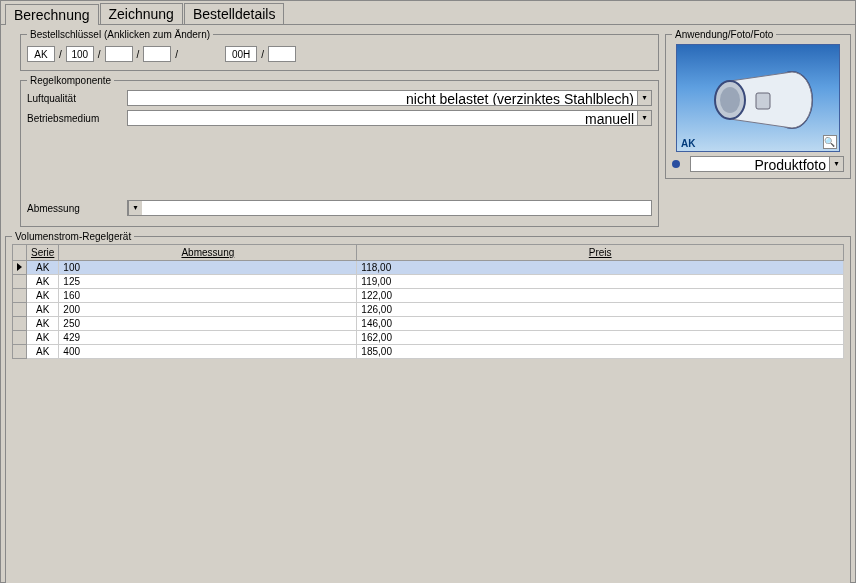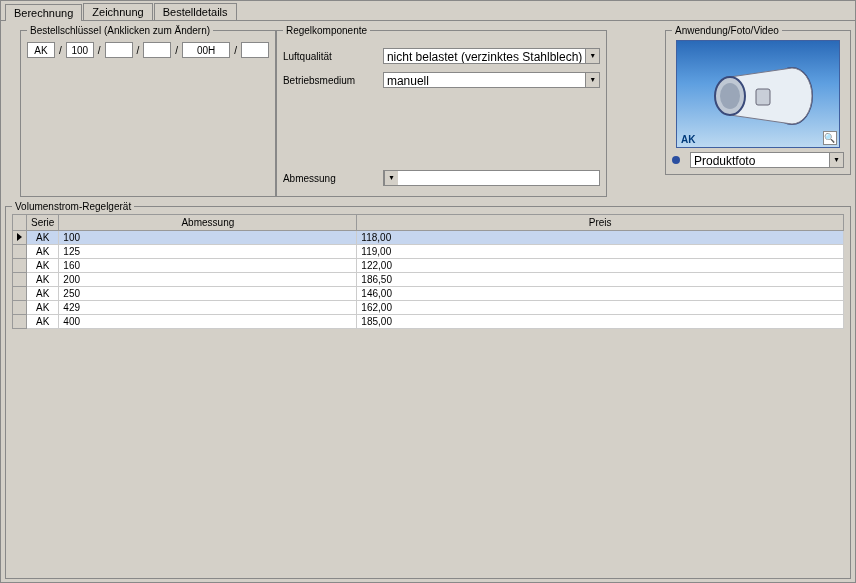--- a/index.html
+++ b/index.html
@@ -21,21 +21,21 @@
     display: flex;
     padding: 2px 4px 0 4px;
   }
   .tab {
     padding: 2px 8px;
     border: 1px solid #888;
     border-bottom: none;
     background: #d4d0c8;
     margin-right: 1px;
     cursor: pointer;
-    font-size: 11px;
+    font-size: 14px;
   }
   .tab.active {
     background: #d4d0c8;
     position: relative;
     top: 1px;
   }
   .content {
     border-top: 1px solid #888;
     padding: 4px;
     height: calc(100% - 18px);
@@ -50,66 +50,66 @@
     font-size: 10px;
     padding: 0 3px;
   }
   .topcols {
     display: flex;
     gap: 6px;
   }
   .leftcol {
     flex: 1;
     display: flex;
-    flex-direction: row;
+    flex-direction: column;
     padding-left: 15px;
   }
   .rightcol {
     width: 186px;
   }
   .order-key-row {
     display: flex;
     align-items: center;
     gap: 4px;
     padding: 2px 0;
   }
   .key-input {
     width: 28px;
     height: 16px;
     font-size: 10px;
     text-align: center;
     border: 1px solid #888;
     background: #fff;
   }
-  .key-input.wide { width: 48px; }
+  .key-input.wide { width: 32px; margin-left: 43px; }
   .slash { font-size: 10px; }
   .form-row {
     display: flex;
     align-items: center;
     margin-bottom: 4px;
-    margin-top: 8px;
   }
   .form-label {
     width: 100px;
     font-size: 10px;
   }
   .combo {
     flex: 1;
     display: flex;
     border: 1px solid #888;
     background: #fff;
     height: 16px;
   }
   .combo-text {
     flex: 1;
     padding: 1px 3px;
-    font-size: 12px;
+    font-size: 14px;
     line-height: 14px;
     white-space: nowrap;
     overflow: hidden;
+    text-align: right;
   }
   .combo-btn {
     width: 14px;
     background: #d4d0c8;
     border-left: 1px solid #888;
     text-align: center;
     line-height: 14px;
     font-size: 8px;
     cursor: pointer;
   }
@@ -168,20 +168,21 @@
     border-collapse: collapse;
     background: #fff;
     font-size: 10px;
   }
   th {
     background: #d4d0c8;
     border: 1px solid #999;
     padding: 2px 4px;
     font-weight: normal;
     text-align: center;
+    text-decoration: underline;
   }
   th.serie { width: 28px; }
   th.abm { width: 298px; }
   td {
     border: 1px solid #ccc;
     padding: 1px 4px;
     height: 13px;
   }
   td.rowhdr {
     width: 12px;
@@ -266,21 +267,21 @@
             <div class="combo">
               <div class="combo-btn">▾</div>
             </div>
           </div>
         </fieldset>
 
       </div>
 
       <div class="rightcol">
         <fieldset>
-          <legend>Anwendung/Foto/Video</legend>
+          <legend>Anwendung/Foto/Foto</legend>
           <div class="media-box">
             <div class="damper">
               <svg viewBox="0 0 120 70">
                 <ellipse cx="92" cy="35" rx="20" ry="28" fill="#dde6ee" stroke="#3a4a7a" stroke-width="2"></ellipse>
                 <path d="M 92 7 L 30 16 A 20 28 0 0 0 30 54 L 92 63 A 20 28 0 0 0 92 7 Z" fill="#e8eef4" stroke="#778" stroke-width="1"></path>
                 <ellipse cx="30" cy="35" rx="15" ry="19" fill="#bfc8d4" stroke="#3a4a7a" stroke-width="2"></ellipse>
                 <ellipse cx="30" cy="35" rx="10" ry="13" fill="#9aa6b8"></ellipse>
                 <rect x="56" y="28" width="14" height="16" rx="2" fill="#c8ced8" stroke="#667" stroke-width="1"></rect>
               </svg>
             </div>
@@ -325,21 +326,21 @@
             <tr>
               <td class="rowhdr"></td>
               <td class="serie">AK</td>
               <td class="abm">160</td>
               <td class="preis">122,00</td>
             </tr>
             <tr>
               <td class="rowhdr"></td>
               <td class="serie">AK</td>
               <td class="abm">200</td>
-              <td class="preis">186,50</td>
+              <td class="preis">126,00</td>
             </tr>
             <tr>
               <td class="rowhdr"></td>
               <td class="serie">AK</td>
               <td class="abm">250</td>
               <td class="preis">146,00</td>
             </tr>
             <tr>
               <td class="rowhdr"></td>
               <td class="serie">AK</td>

